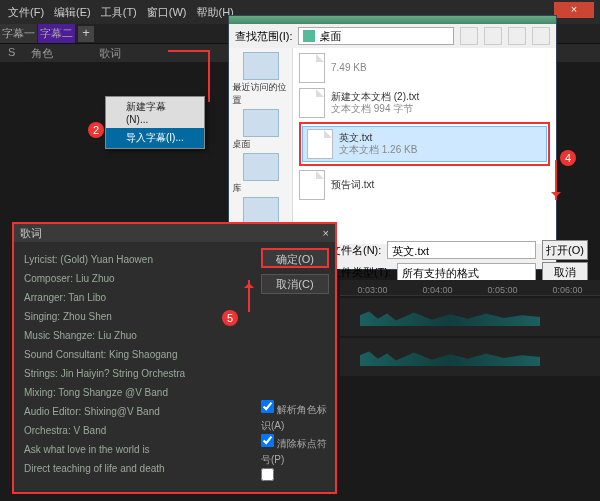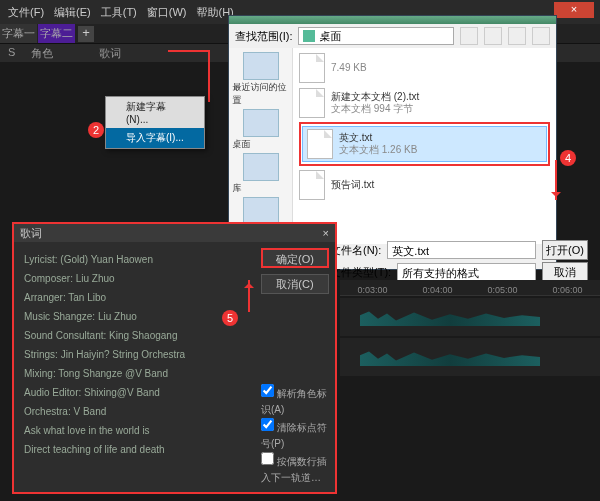--- a/index.html
+++ b/index.html
@@ -176,34 +176,35 @@
 <div class="lyricdlg">
   <div class="tbar">
       <span>歌词</span>
       <span>×</span>
     </div>
   <div class="content">
     <div class="list">
       <div>Lyricist: (Gold) Yuan Haowen</div>
       <div>Composer: Liu Zhuo</div>
       <div>Arranger: Tan Libo</div>
+      <div>Singing: Zhou Shen</div>
       <div>Music Shangze: Liu Zhuo</div>
       <div>Sound Consultant: King Shaogang</div>
       <div>Strings: Jin Haiyin? String Orchestra</div>
       <div>Mixing: Tong Shangze @V Band</div>
       <div>Audio Editor: Shixing@V Band</div>
       <div>Orchestra: V Band</div>
       <div>Ask what love in the world is</div>
       <div>Direct teaching of life and death</div>
     </div>
     <div class="side">
       <div class="dbtn hl">确定(O)</div>
       <div class="dbtn">取消(C)</div>
       <div class="checks">
         <label><input type="checkbox" checked="" style=""> <span>解析角色标识(A)</span></label>
         <label><input type="checkbox" checked="" style=""> <span>清除标点符号(P)</span></label>
-        <label><input type="checkbox" style=""> <span>按偶数行插入下一轨道…</span></label>
+        <label><input type="checkbox" style=""> </label>
       </div>
     </div>
   </div>
 </div>
 <div class="callout" style="left:222px;top:310px"><span class="num">5</span></div>
 <div class="arr5"></div>
 
 </body></html>

